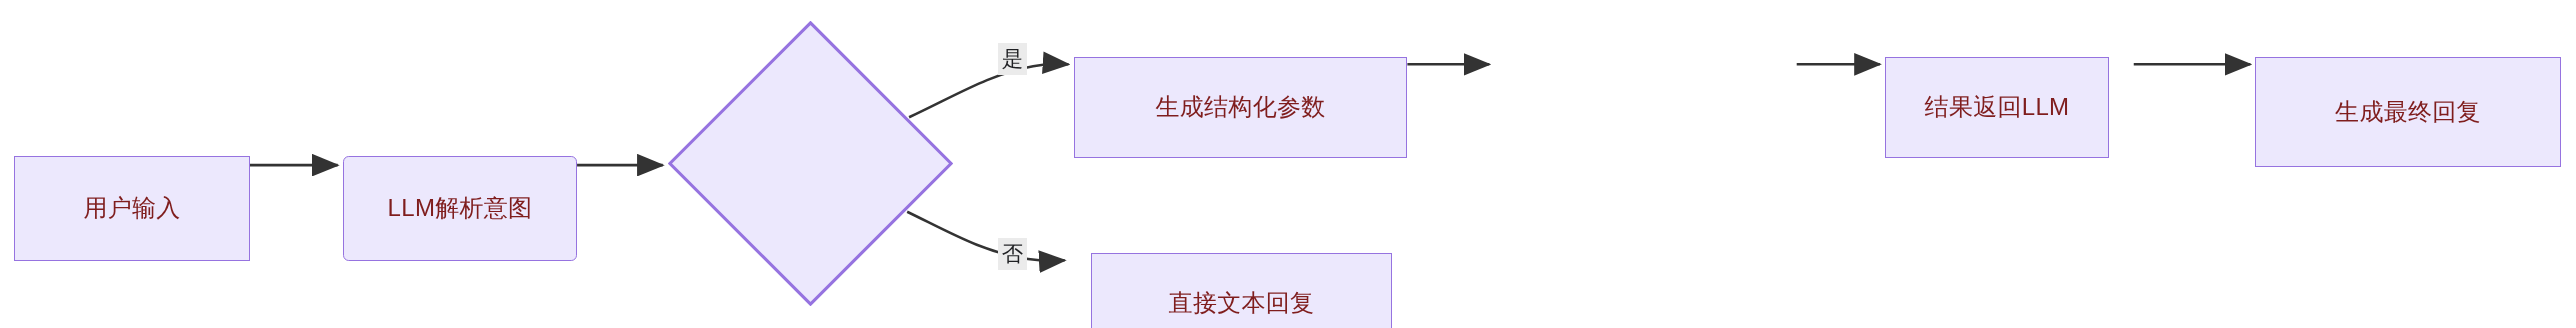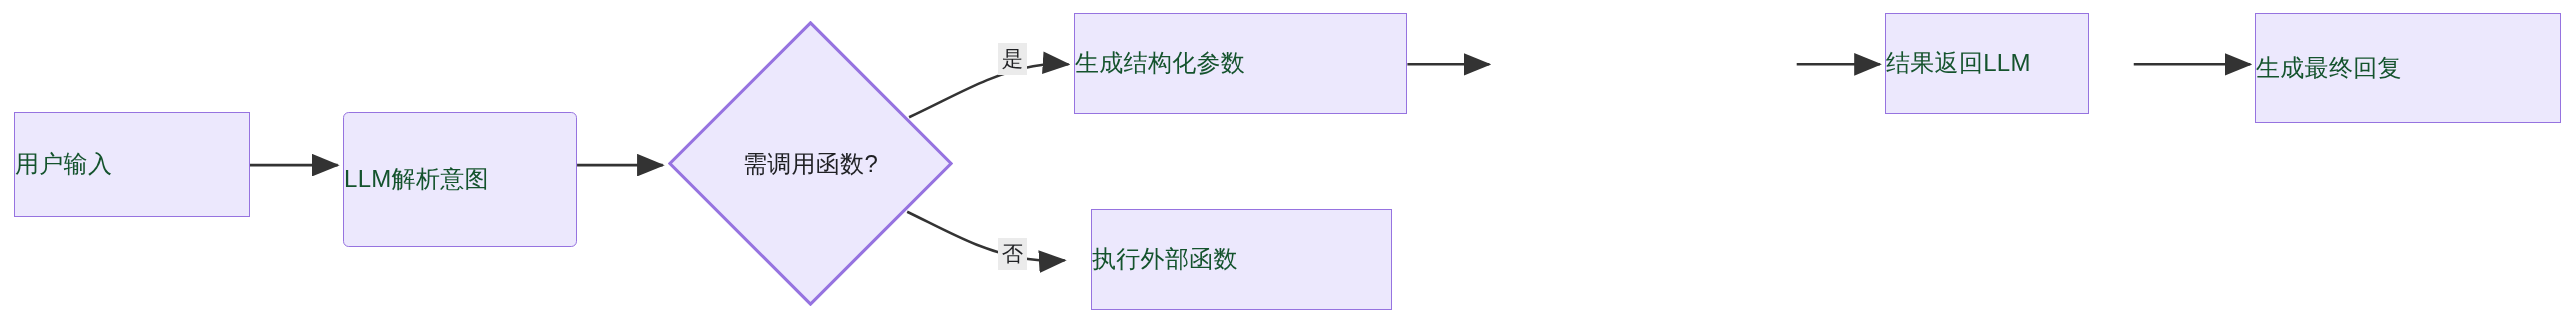--- a/index.html
+++ b/index.html
@@ -23,29 +23,30 @@
     top: 0;
     width: 2576px;
     height: 329px;
     pointer-events: none;
   }
   .node {
     position: absolute;
     box-sizing: border-box;
     display: flex;
     align-items: center;
-    justify-content: flex-start;
+    justify-content: center;
     background: #ece8fd;
     border: 1.9px solid #9673e0;
-    color: #14532d;
+    color: #7f1d1d;
     font-size: 24px;
     line-height: 1.2;
     letter-spacing: 0.3px;
     white-space: nowrap;
     text-align: center;
+    margin-top: 44px;
   }
   .node.rounded {
     border-radius: 5.7px;
   }
   .node-label {
     display: block;
   }
   .diamond-wrap {
     position: absolute;
     display: flex;
@@ -102,50 +103,49 @@
 
     <line x1="2852" y1="102" x2="2984" y2="102" stroke="#333333" stroke-width="4" marker-end="url(#arrow)"></line>
 
     <line x1="3387" y1="102" x2="3572" y2="102" stroke="#333333" stroke-width="4" marker-end="url(#arrow)"></line>
   </svg>
 
   <div class="node" style="left:14px; top:112px; width:236px; height:53px; transform:translateY(0); height:105px;">
     <span class="node-label">用户输入</span>
   </div>
 
-  <div class="node rounded" style="left:343px; top:112px; width:234px; height:135px;">
+  <div class="node rounded" style="left:343px; top:112px; width:234px; height:105px;">
     <span class="node-label">LLM解析意图</span>
   </div>
 
   <div class="diamond-wrap" style="left:668px; top:21px; width:285px; height:285px;">
     <svg class="diamond-shape" viewBox="0 0 452 452" preserveAspectRatio="none" xmlns="http://www.w3.org/2000/svg">
       <polygon points="226,3 449,226 226,449 3,226" fill="#ece8fd" stroke="#9673e0" stroke-width="5"></polygon>
     </svg>
-    <span class="diamond-text">需调用函数?</span>
   </div>
 
   <div class="edge-label" style="left:998px; top:43px;">
     <span>是</span>
   </div>
 
   <div class="edge-label" style="left:998px; top:238px;">
     <span>否</span>
   </div>
 
   <div class="node" style="left:1074px; top:13.2px; width:333px; height:101px;">
     <span class="node-label">生成结构化参数</span>
   </div>
 
 
-  <div class="node" style="left:1885px; top:13.2px; width:204px; height:101px;">
+  <div class="node" style="left:1885px; top:13.2px; width:224px; height:101px;">
     <span class="node-label">结果返回LLM</span>
   </div>
 
   <div class="node" style="left:2255px; top:13.2px; width:306px; height:110px;">
     <span class="node-label">生成最终回复</span>
   </div>
 
   <div class="node" style="left:1091px; top:209px; width:301px; height:101px;">
-    <span class="node-label">执行外部函数</span>
+    <span class="node-label">直接文本回复</span>
   </div>
 
 </div>
 
 
 </body></html>

